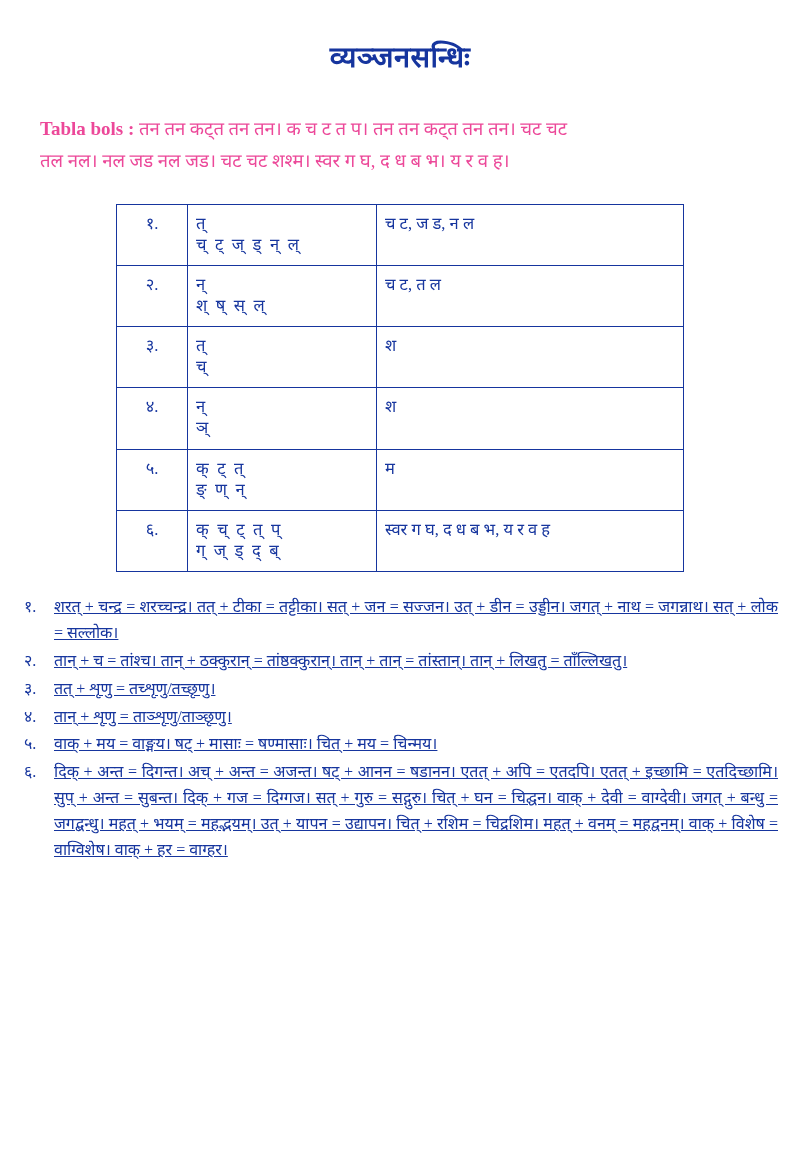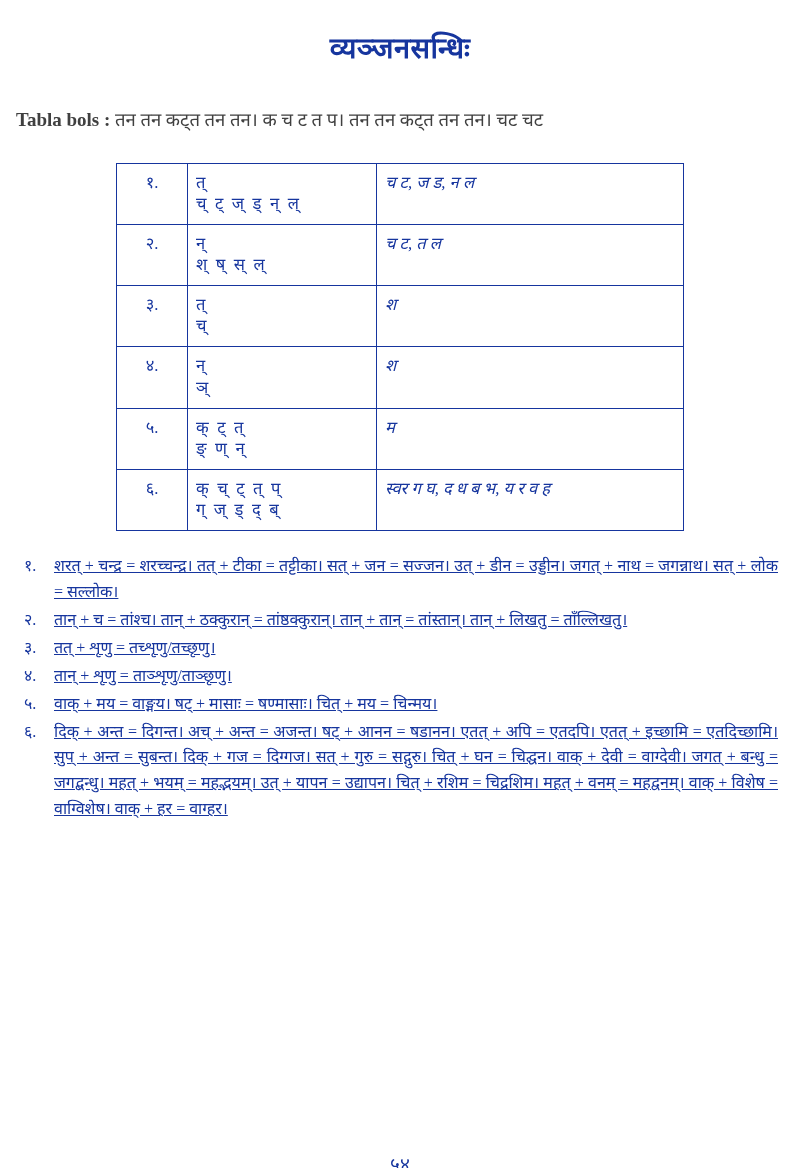--- a/index.html
+++ b/index.html
@@ -20,28 +20,28 @@
     height: 1168px;
     position: relative;
     box-sizing: border-box;
     padding: 0;
   }
   .title {
     text-align: center;
     font-size: 29px;
     font-weight: 600;
     color: #16359e;
-    margin-top: 27px;
+    margin-top: 36px;
     letter-spacing: 0.5px;
   }
   .bols {
-    margin: 38px 30px 0 16px;
+    margin: 38px 30px 0 40px;
     font-size: 18.5px;
     line-height: 1.72;
-    color: #404040;
+    color: #ec4899;
     font-weight: 500;
   }
   .bols .lead {
     font-weight: bold;
     font-size: 19px;
   }
   table.main {
     border-collapse: collapse;
     margin: 26px auto 0 auto;
     width: 516px;
@@ -60,21 +60,20 @@
     text-align: center;
     vertical-align: middle;
     font-size: 16px;
   }
   td.lhs {
     width: 172px;
   }
   td.rhs {
     width: 290px;
     vertical-align: top;
-    font-style: italic;
   }
   .stack {
     display: block;
     line-height: 1.28;
   }
   .stack span {
     display: block;
     letter-spacing: 2.2px;
   }
   .notes {
@@ -111,20 +110,21 @@
 </head>
 <body>
 
 <div class="page">
 
   <div class="title">व्यञ्जनसन्धिः</div>
 
   <div class="bols">
     <span class="lead">Tabla bols :</span>
     <span>तन तन कट्त तन तन। क च ट त प। तन तन कट्त तन तन। चट चट</span><br>
+    <span>तल नल।  नल जड नल जड। चट चट शश्म। स्वर ग घ, द ध ब भ। य र व ह।</span>
   </div>
 
   <table class="main">
     <tbody>
       <tr>
         <td class="num">१.</td>
         <td class="lhs">
           <span class="stack">
             <span>त्</span>
             <span>च् ट् ज् ड् न् ल्</span>

